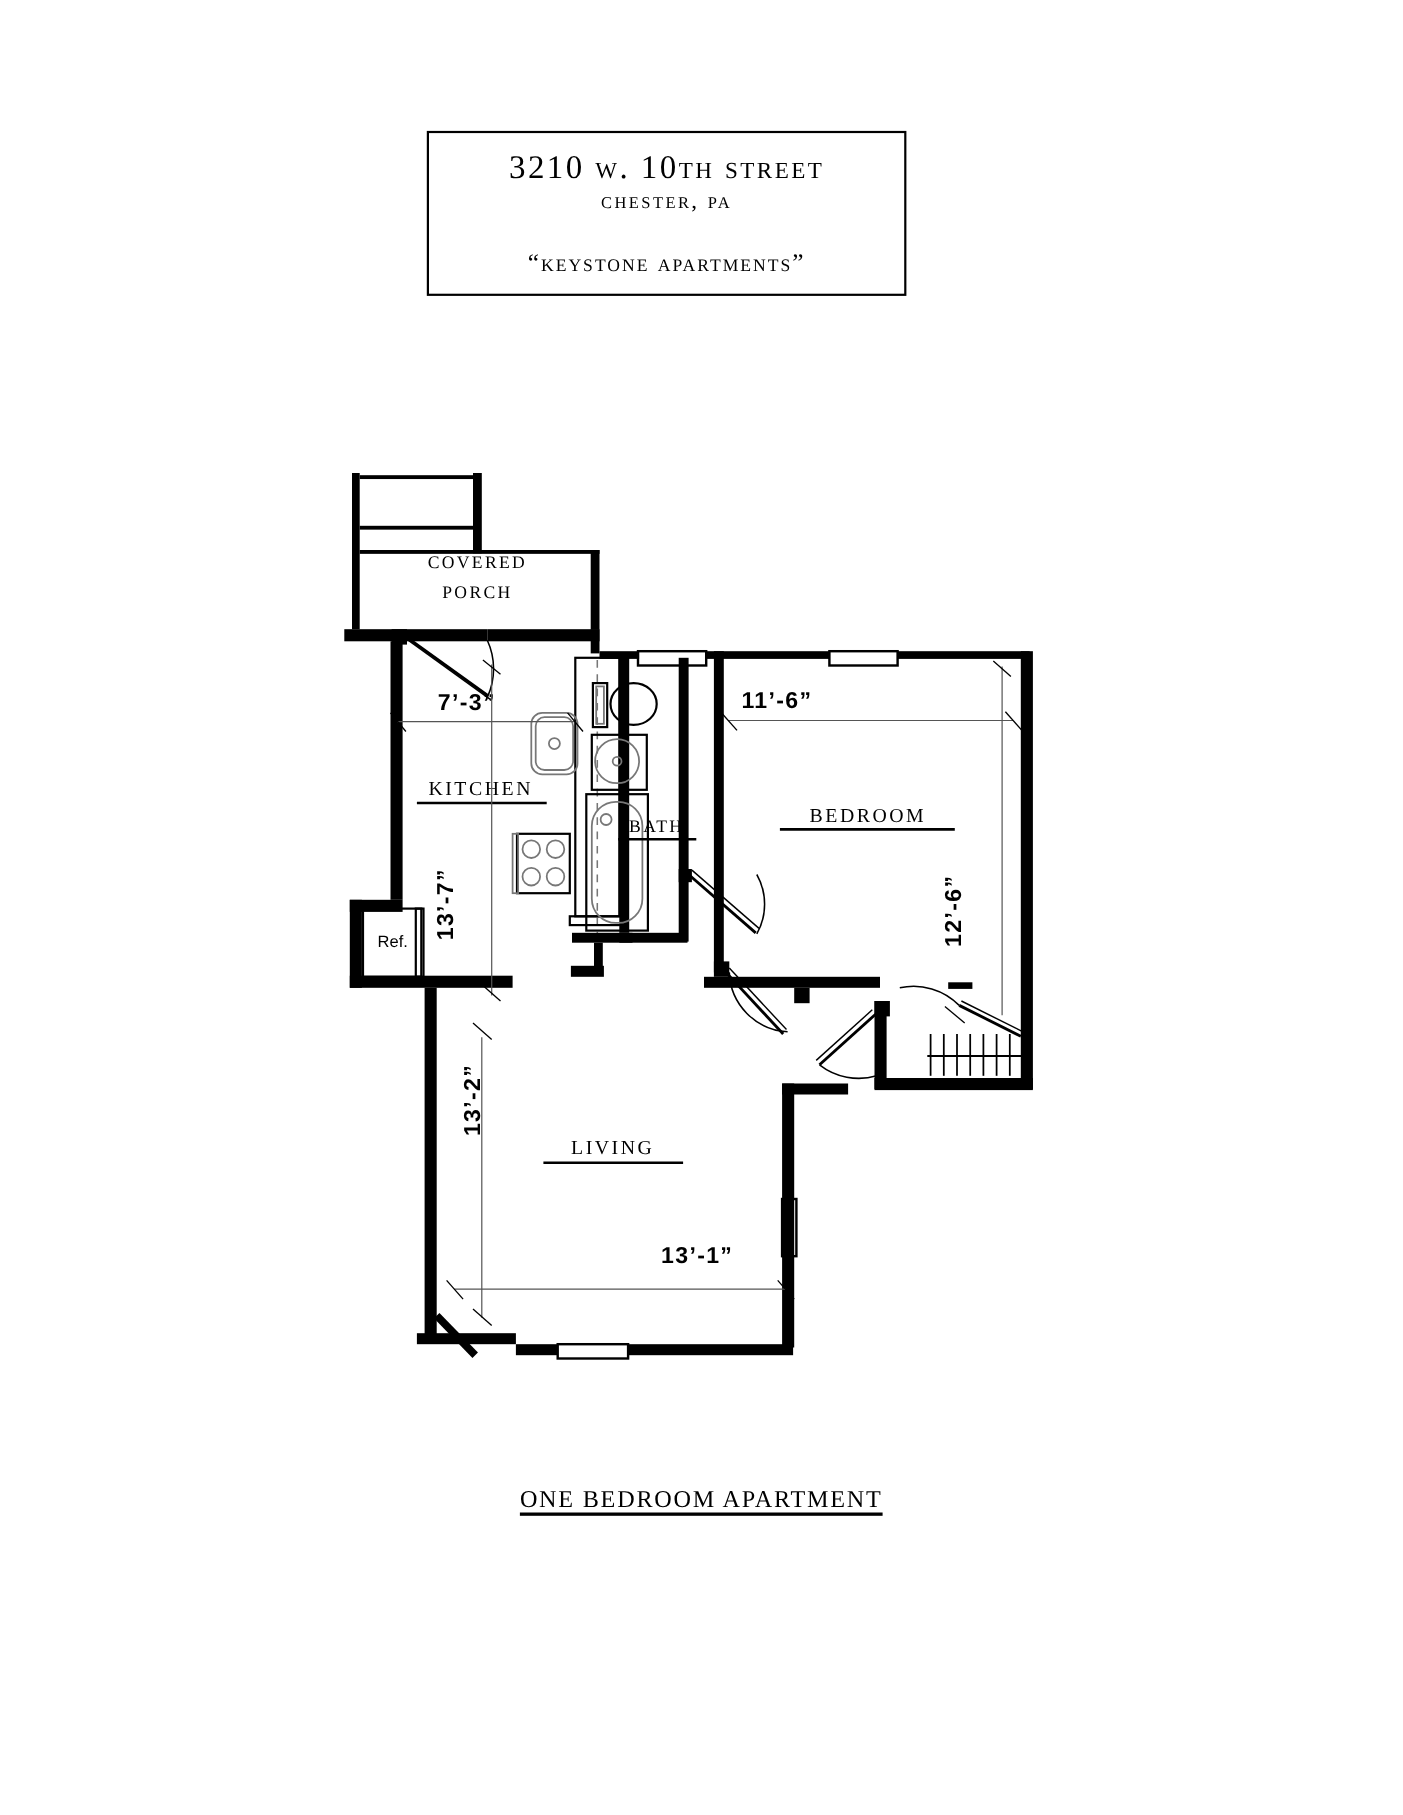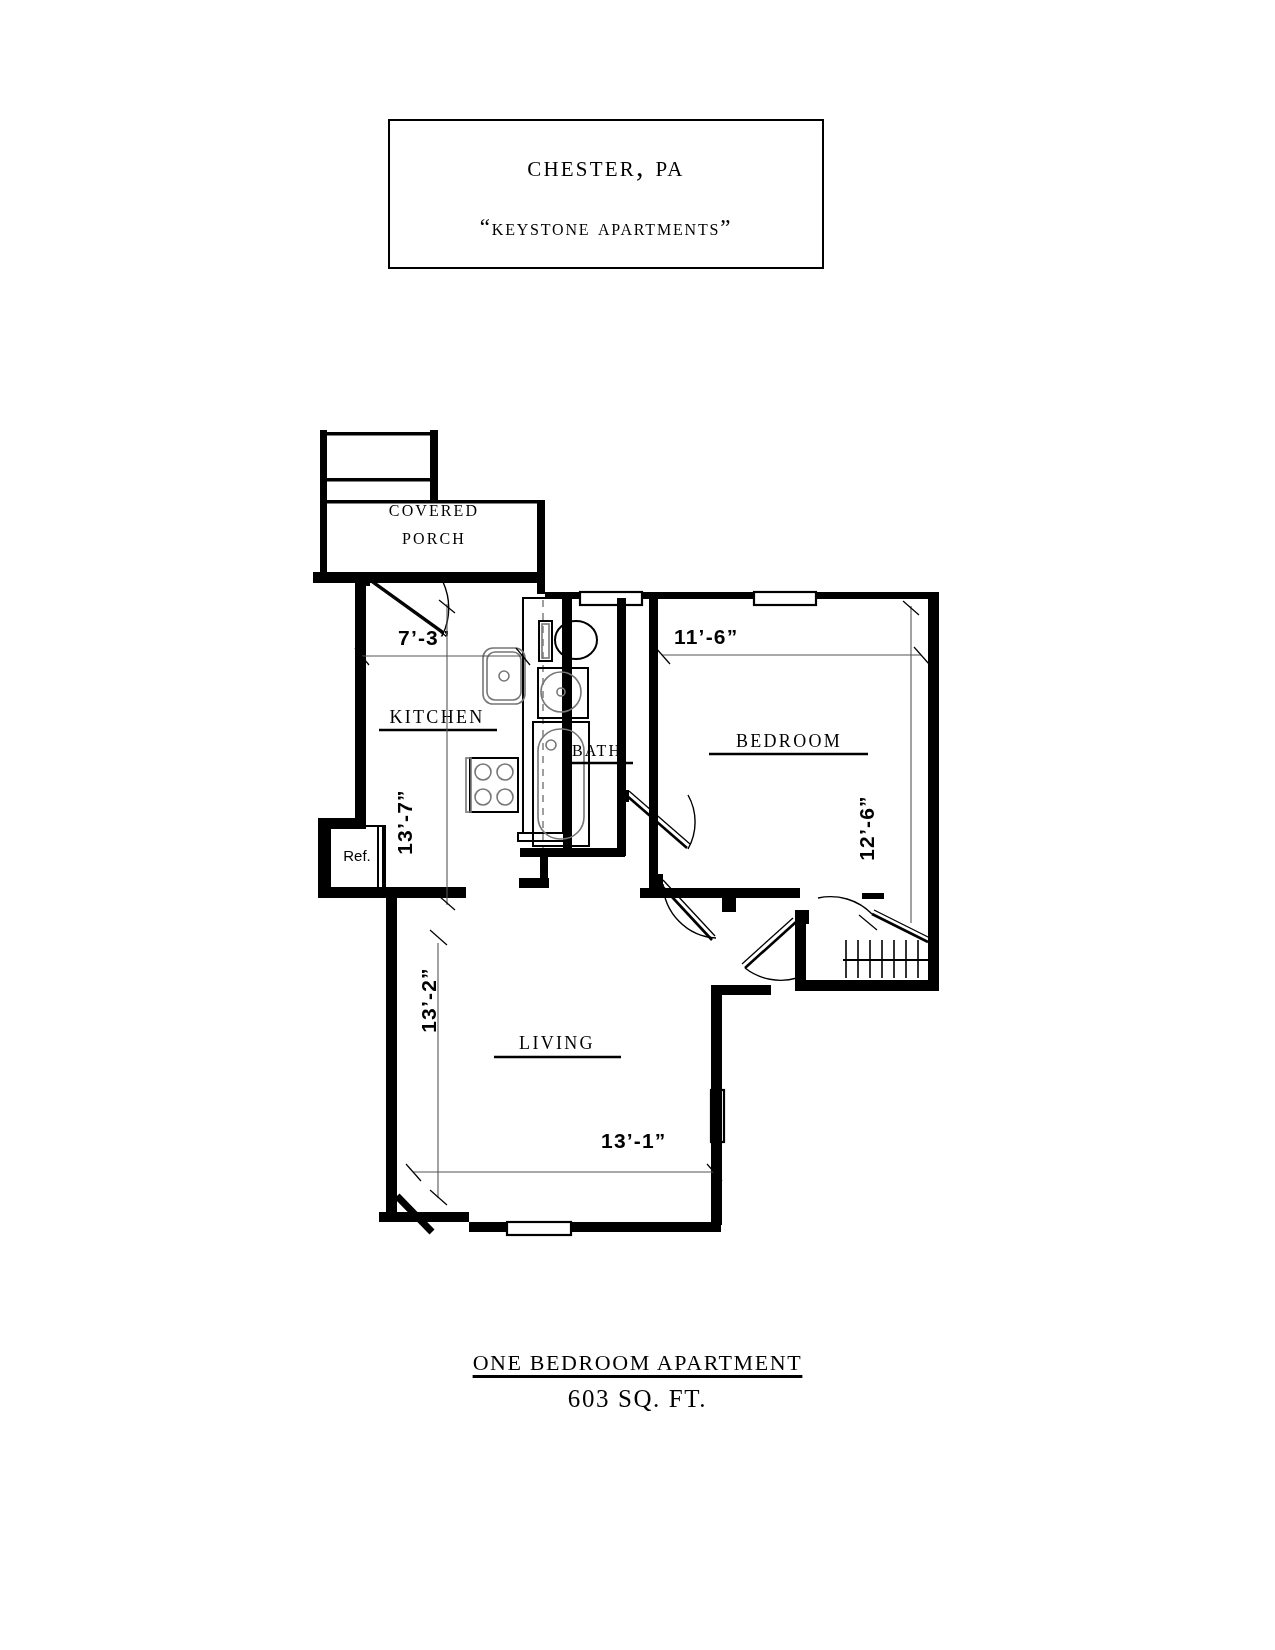--- a/index.html
+++ b/index.html
@@ -33,21 +33,21 @@
   .t-line1 {
     font-size: 30px;
     letter-spacing: 2.2px;
     font-variant: small-caps;
     text-transform: lowercase;
     white-space: nowrap;
     line-height: 1.12;
   }
   .t-line1::first-letter { }
   .t-line2 {
-    font-size: 30px;
+    font-size: 21px;
     letter-spacing: 2.2px;
     font-variant: small-caps;
     text-transform: lowercase;
     white-space: nowrap;
     line-height: 1.2;
     margin-top: 1px;
   }
   .t-line3 {
     font-size: 23px;
     letter-spacing: 1.8px;
@@ -106,20 +106,21 @@
   }
   .appl-label {
     font-family: "Liberation Sans", "DejaVu Sans", sans-serif;
     fill: #000;
   }
 </style>
 </head>
 <body>
 
 <div id="title-block">
+  <div class="t-line1">3210 W. 10th Street</div>
   <div class="t-line2">Chester, PA</div>
   <div class="t-line3">“Keystone Apartments”</div>
 </div>
 
 <div id="plan-wrap">
 <svg id="plan-svg" width="1275" height="1650" viewBox="0 0 1275 1650" xmlns="http://www.w3.org/2000/svg">
   <defs>
     <style>
       .w  { fill:#000; }            /* solid wall fill */
       .ln { stroke:#000; fill:none; }
@@ -328,14 +329,13 @@
     <line class="thin" x1="413" y1="1172" x2="714" y2="1172"></line>
     <line class="ln" x1="406" y1="1164" x2="421" y2="1181" stroke-width="1.2"></line>
     <line class="ln" x1="707" y1="1164" x2="722" y2="1181" stroke-width="1.2"></line>
     <text class="dim-label" x="601" y="1148" font-size="21" letter-spacing="1.2">13’-1”</text>
   </g>
 </svg>
 </div>
 
 <div id="footer">
   <div id="footer-title">ONE BEDROOM APARTMENT</div>
-  <div id="footer-sqft">603 SQ. FT.</div>
 </div>
 
 </body></html>

